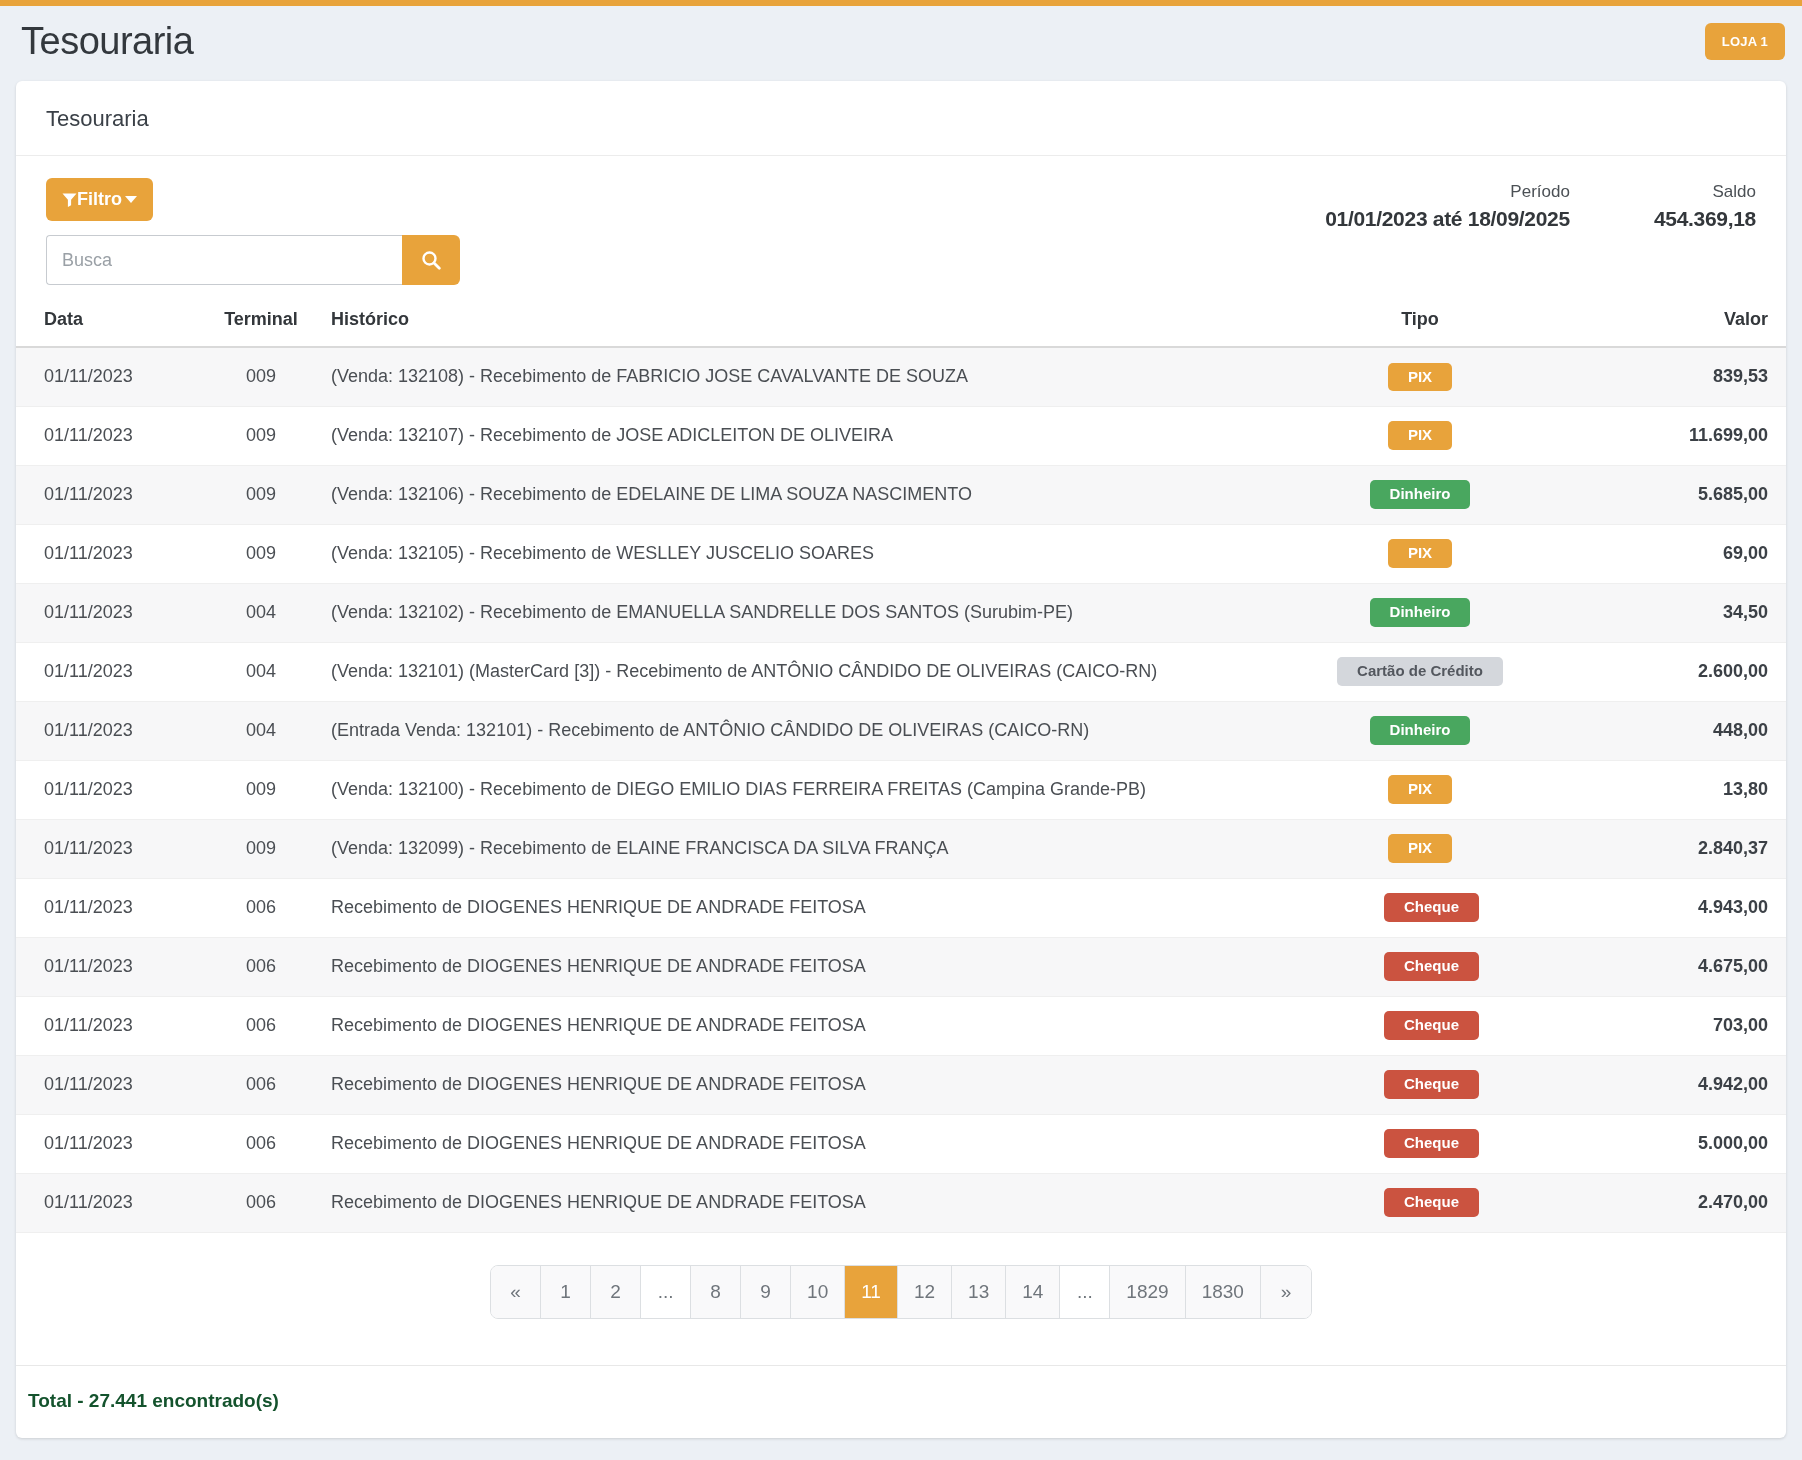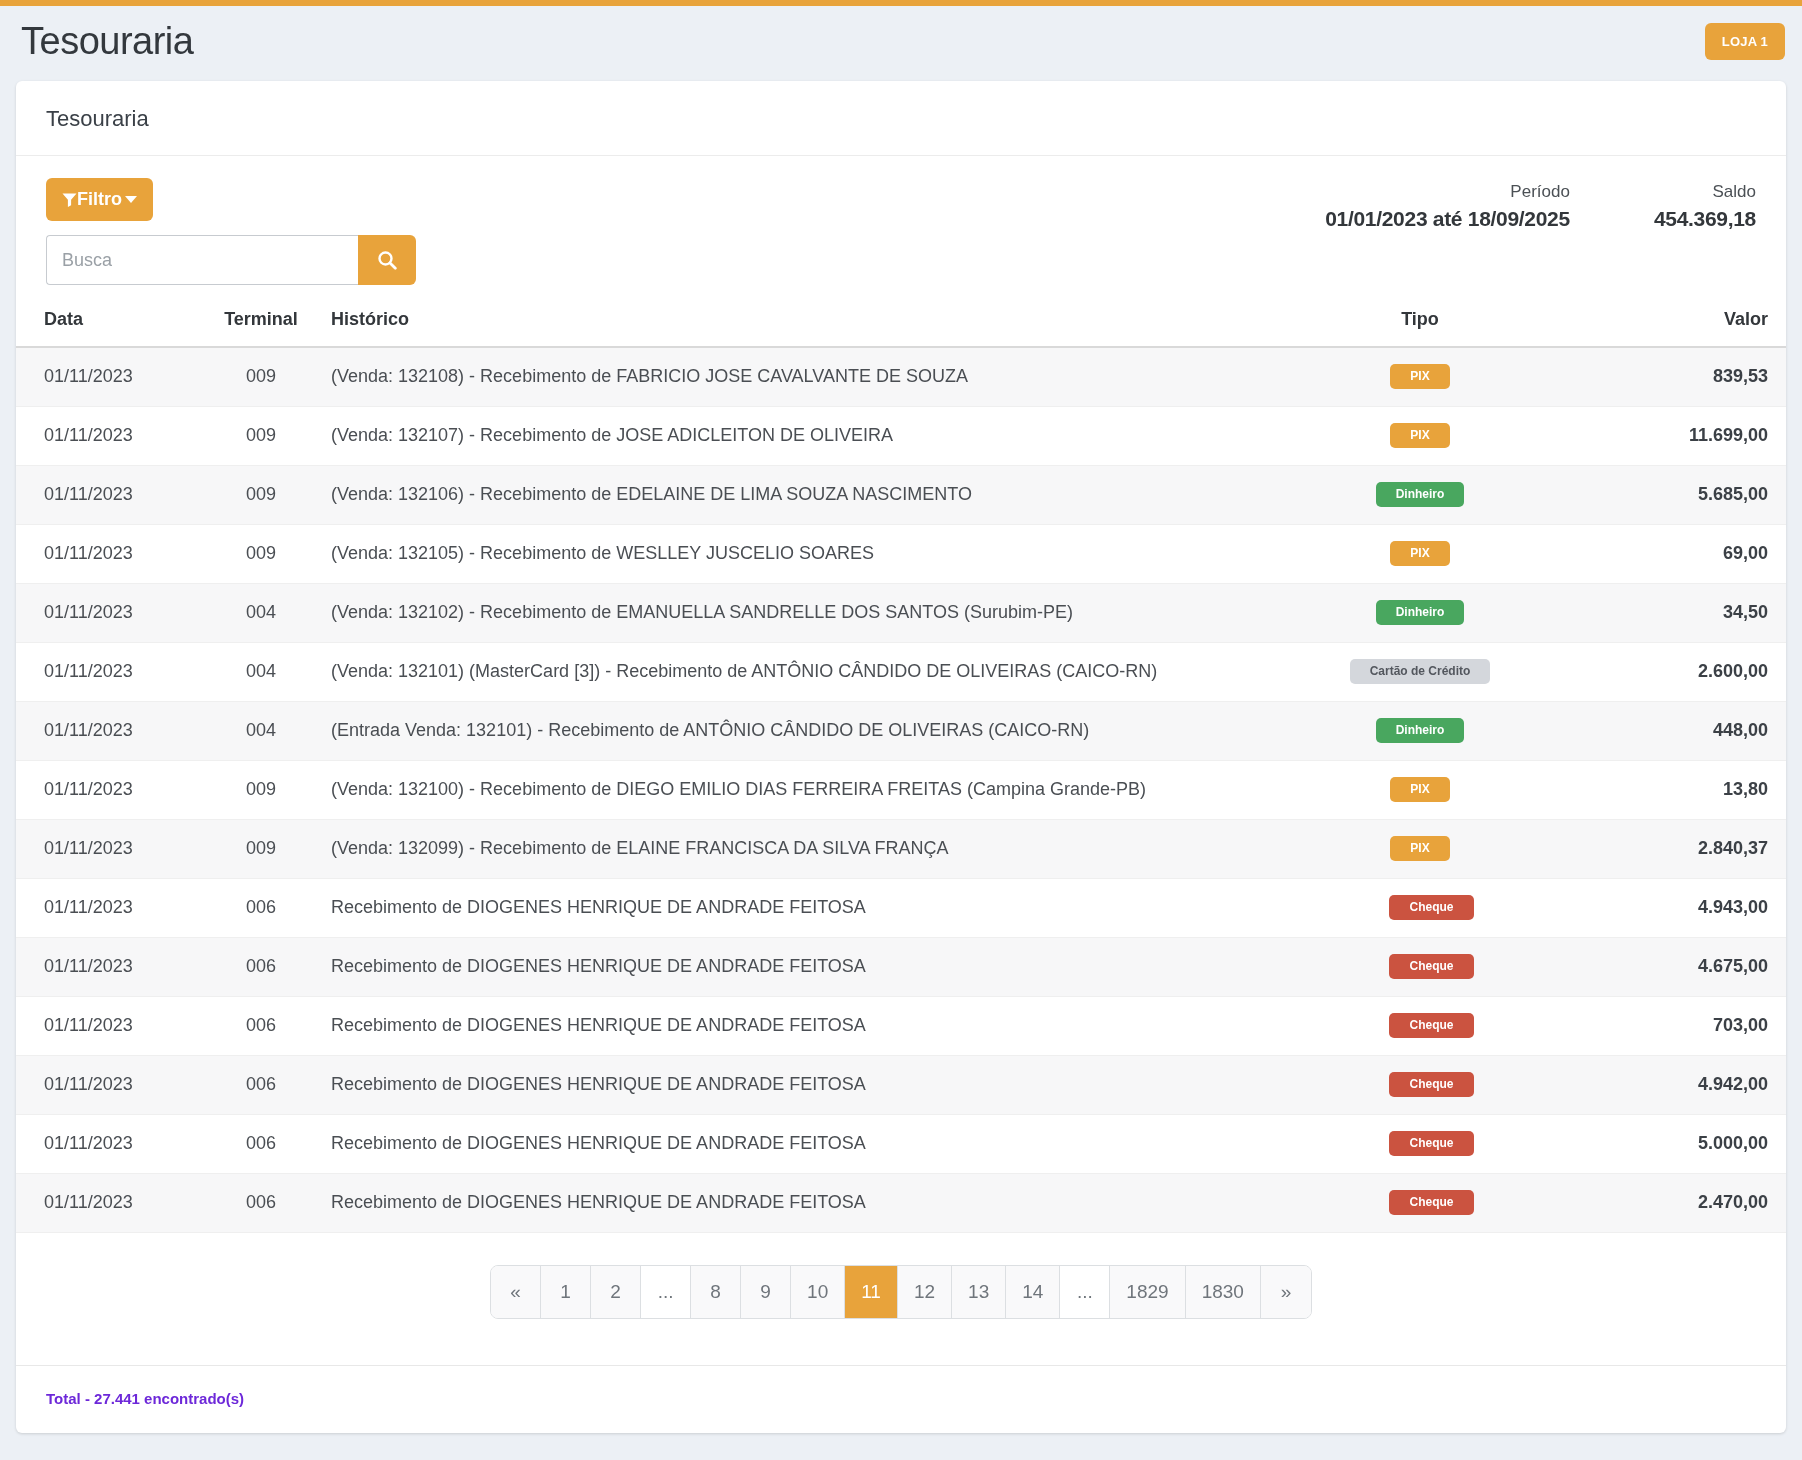--- a/index.html
+++ b/index.html
@@ -41,21 +41,21 @@
     display:inline-flex; align-items:center; 
     background:#e8a33b; color:#fff; font-size:18px; font-weight:600;
     border:none; border-radius:6px; padding:11px 16px; font-family:inherit; cursor:pointer;
   }
   .caret-down {
     width:0; height:0; border-left:6px solid transparent; border-right:6px solid transparent;
     border-top:7px solid #fff; display:inline-block; margin-left:3px;
   }
   .search-group { margin-top:14px; display:flex; align-items:stretch; }
   .search-input {
-    width:312px; height:50px; border:1px solid #c7cbd0; border-right:none;
+    width:356px; height:50px; border:1px solid #c7cbd0; border-right:none;
     border-radius:4px 0 0 4px; padding:0 15px; font-size:18px; color:#555;
     font-family:inherit; outline:none; background:#fff;
   }
   .search-input::placeholder { color:#9aa0a6; }
   .search-btn {
     width:58px; height:50px; background:#e8a33b; border:none;
     border-radius:0 6px 6px 0; display:flex; align-items:center; justify-content:center;
     cursor:pointer;
   }
 
@@ -80,21 +80,21 @@
     border-bottom:1px solid #efefef; padding:0;
     white-space:nowrap; overflow:hidden;
   }
   tbody tr:nth-child(odd) td { background:#f7f7f8; }
   td.t-data { padding-left:28px; }
   td.t-term { text-align:center; }
   td.t-tipo { text-align:center; }
   td.t-valor { text-align:right; font-weight:700; color:#3b4046; padding-right:18px; }
 
   .badge {
-    display:inline-block; color:#fff; font-size:12px; font-weight:700;
+    display:inline-block; color:#fff; font-size:15px; font-weight:700;
     padding:6px 20px; border-radius:5px; line-height:1.1;
   }
   .badge-pix      { background:#e8a33b; }
   .badge-dinheiro { background:#49a75f; }
   .badge-cheque   { background:#cb5340;margin-left:23px; }
   .badge-cartao   { background:#d4d7dc; color:#53575e; }
 
   .pagination-wrap { display:flex; justify-content:center; margin-top:32px; }
   .pagination {
     display:flex; border:1px solid #dcdfe2; border-radius:8px; overflow:hidden;
@@ -105,22 +105,22 @@
     display:flex; align-items:center; justify-content:center;
     font-size:19px; color:#6f757b; background:#f9f9fa;
     border-right:1px solid #dcdfe2; cursor:pointer; user-select:none;
   }
   .page-item:last-child { border-right:none; }
   .page-item.dots { background:#fff; cursor:default; }
   .page-item.active { background:#e8a33b; color:#fff; }
 
   .card-footer {
     margin-top:46px; border-top:1px solid #e8e8e8;
-    padding:24px 30px 26px 30px;
-    font-size:15px; font-weight:700; color:#6d28d9;
+    padding:24px 30px 26px 12px;
+    font-size:19px; font-weight:700; color:#14532d;
   }
 </style>
 </head>
 <body>
 
 <div class="topbar"></div>
 
 <div class="page-header">
   <div class="page-title">Tesouraria</div>
   <div class="header-buttons">

